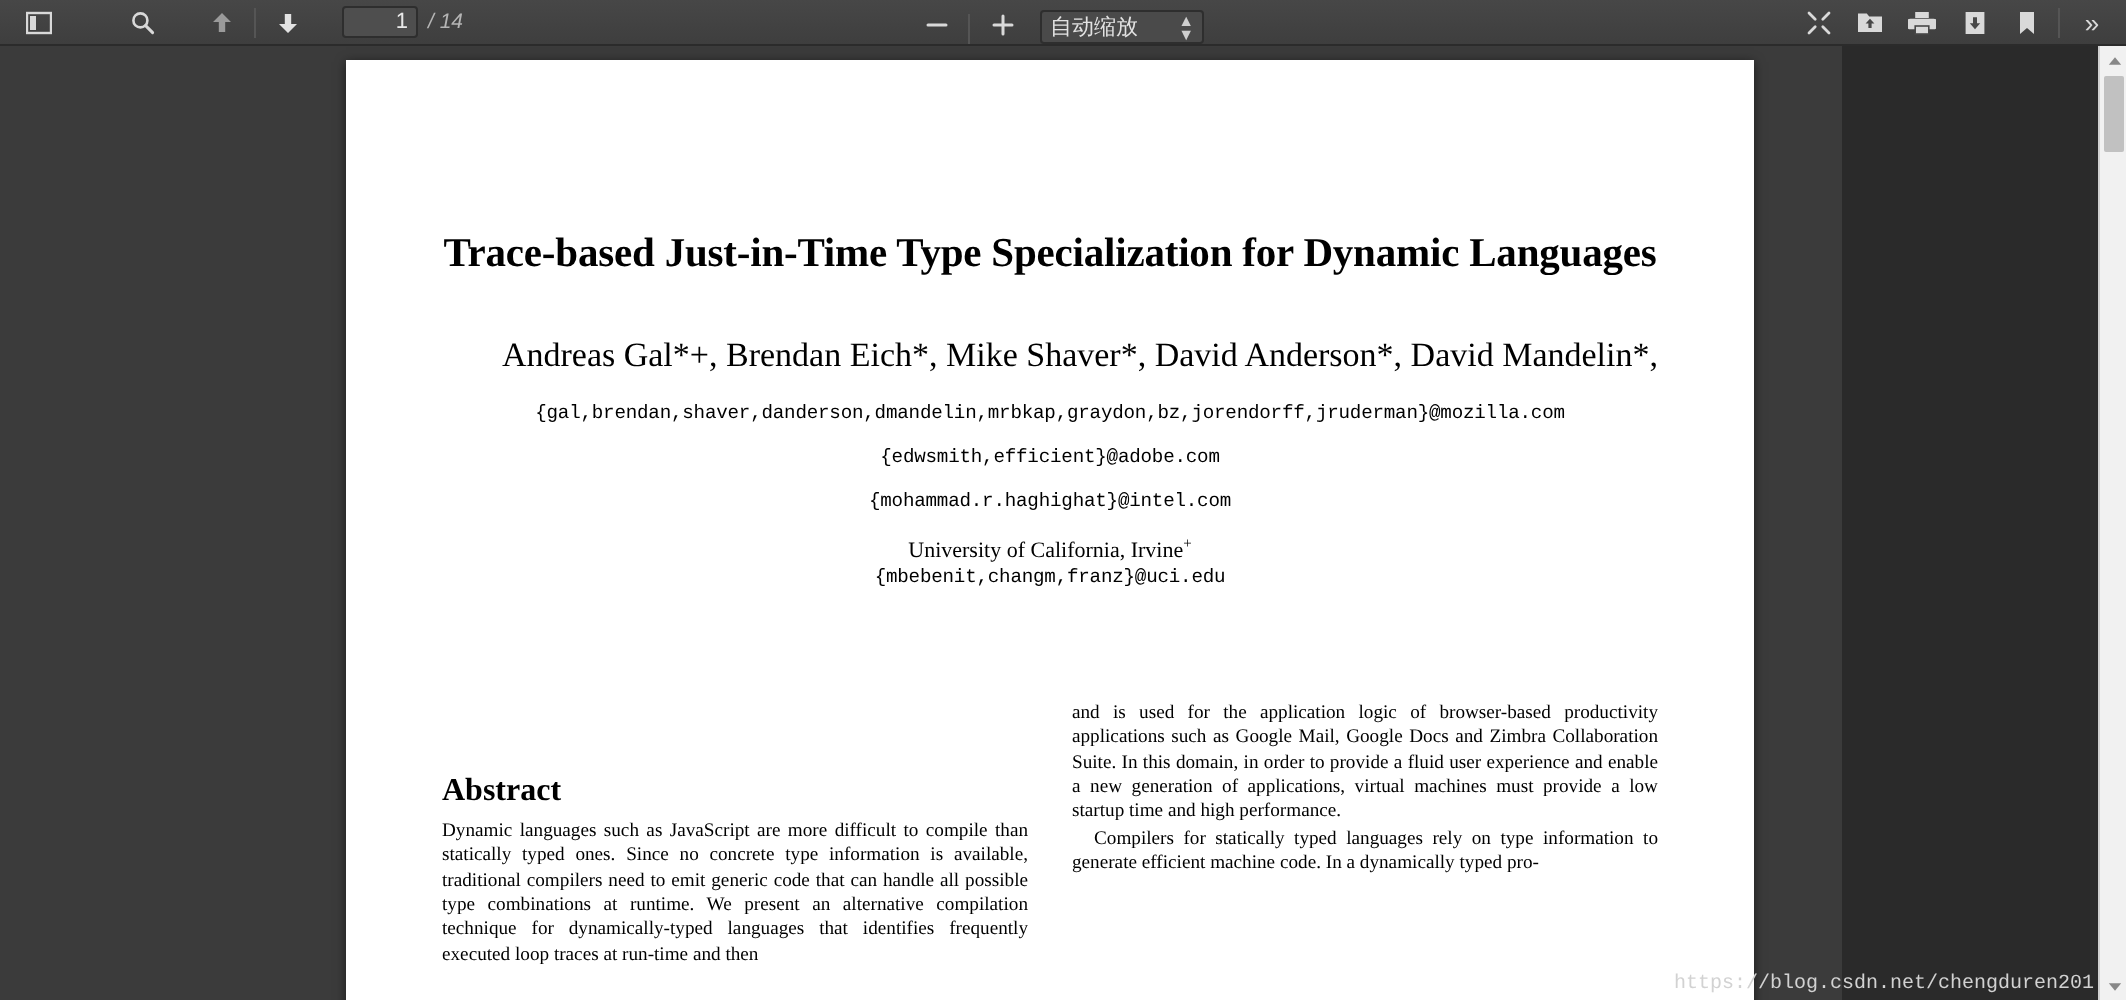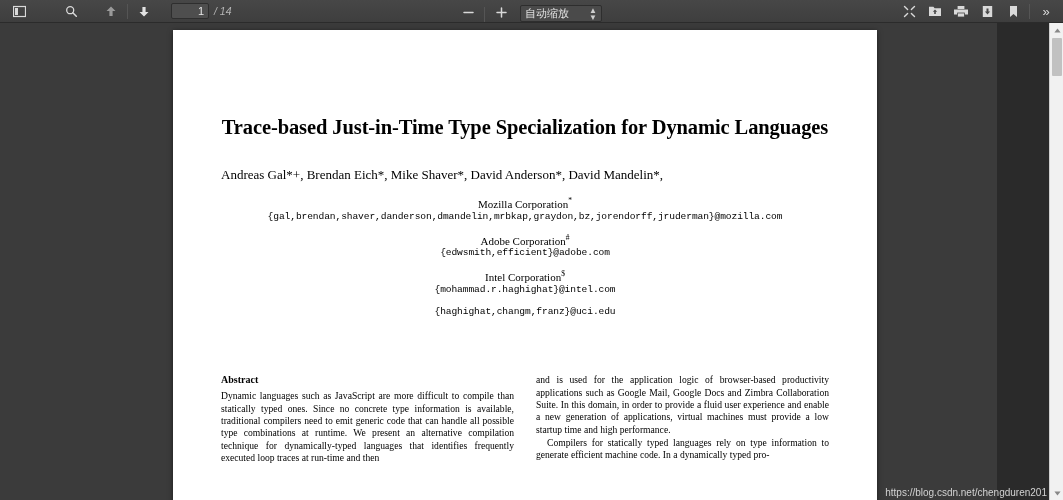--- a/index.html
+++ b/index.html
@@ -74,21 +74,21 @@
     padding: 0 4px;
     margin-left: 6px;
     display: flex; align-items: center; justify-content: space-between;
     cursor: pointer;
   }
   #zoom-select .spin { font-size: 8px; line-height: 7px; color: #cfcfcf; text-align: center; }
 
   
   #viewer {
     position: absolute; top: 23px; left: 0;
-    width: 997px; height: 477px;
+    width: 921px; height: 477px;
     background: #3b3b3b;
     overflow: hidden;
     text-decoration: underline;
   }
   #page {
     position: absolute;
     left: 173px; top: 7px;
     width: 704px; height: 910px;
     background: #ffffff;
     box-shadow: 0 1px 5px rgba(0,0,0,0.55);
@@ -99,23 +99,23 @@
     font-family: "Liberation Serif", serif;
     font-weight: bold;
     font-size: 20.5px;
     line-height: 1.18;
     text-align: center;
     margin-top: 85px;
     letter-spacing: -0.1px;
   }
   .authors {
     font-family: "Liberation Serif", serif;
-    font-size: 13px;
+    font-size: 17px;
     line-height: 1.42;
-    text-align: left;
+    text-align: right;
     margin-top: 27px;
   }
 
   .affil-block { text-align: center; margin-top: 11px; }
   .affil-block.tight { margin-top: 9px; }
   .affil {
     font-family: "Liberation Serif", serif;
     font-size: 11px;
     line-height: 1.3;
   }
@@ -129,22 +129,23 @@
 
   .cols {
     display: flex;
     margin-top: 55px;
     gap: 22px;
   }
   .col { width: 50%; }
   .sec-head {
     font-family: "Liberation Serif", serif;
     font-weight: bold;
-    font-size: 10px;
+    font-size: 16px;
     margin-bottom: 5px;
+    margin-top: 36px;
   }
   .body-text {
     font-family: "Liberation Serif", serif;
     font-size: 9.6px;
     line-height: 1.285;
     text-align: justify;
     hyphens: none;
   }
 
   
@@ -174,21 +175,21 @@
     border-radius: 1px;
     cursor: pointer;
   }
 
   
   #watermark {
     position: absolute;
     right: 16px; bottom: 2px;
     color: #d2d2d2;
     font-size: 10px;
-    font-family: Liberation Sans, sans-serif;
+    font-family: Liberation Mono, monospace;
     white-space: nowrap;
     pointer-events: none;
     z-index: 5;
   }
 </style>
 </head>
 <body>
 
 <div id="toolbar">
 
@@ -305,42 +306,36 @@
   <div id="page">
     <div class="paper">
 
       <div class="title">Trace-based Just-in-Time Type Specialization for Dynamic Languages</div>
 
       <div class="authors">
         <div>Andreas Gal*+, Brendan Eich*, Mike Shaver*, David Anderson*, David Mandelin*,</div>
       </div>
 
       <div class="affil-block">
-        <div class="affil">
-          <span>Mozilla Corporation</span><sup>*</sup>
-        </div>
         <div class="email">{gal,brendan,shaver,danderson,dmandelin,mrbkap,graydon,bz,jorendorff,jruderman}@mozilla.com</div>
+      </div>
+
+      <div class="affil-block tight">
+        <div class="email">{edwsmith,efficient}@adobe.com</div>
+      </div>
+
+      <div class="affil-block tight">
+        <div class="email">{mohammad.r.haghighat}@intel.com</div>
       </div>
 
       <div class="affil-block tight">
         <div class="affil">
-          <span>Adobe Corporation</span><sup>#</sup>
+          <span>University of California, Irvine</span><sup>+</sup>
         </div>
-        <div class="email">{edwsmith,efficient}@adobe.com</div>
-      </div>
-
-      <div class="affil-block tight">
-        <div class="affil">
-          <span>Intel Corporation</span><sup>$</sup>
-        </div>
-        <div class="email">{mohammad.r.haghighat}@intel.com</div>
-      </div>
-
-      <div class="affil-block tight">
-        <div class="email">{haghighat,changm,franz}@uci.edu</div>
+        <div class="email">{mbebenit,changm,franz}@uci.edu</div>
       </div>
 
       <div class="cols">
         <div class="col">
           <div class="sec-head">Abstract</div>
           <div class="body-text">Dynamic languages such as JavaScript are more difficult to compile than statically typed ones. Since no concrete type information is available, traditional compilers need to emit generic code that can handle all possible type combinations at runtime. We present an alternative compilation technique for dynamically-typed languages that identifies frequently executed loop traces at run-time and then</div>
         </div>
         <div class="col">
           <div class="body-text">and is used for the application logic of browser-based productivity applications such as Google Mail, Google Docs and Zimbra Collaboration Suite. In this domain, in order to provide a fluid user experience and enable a new generation of applications, virtual machines must provide a low startup time and high performance.</div>
           <div class="body-text" style="text-indent:11px;margin-top:1px;">Compilers for statically typed languages rely on type information to generate efficient machine code. In a dynamically typed pro-</div>

